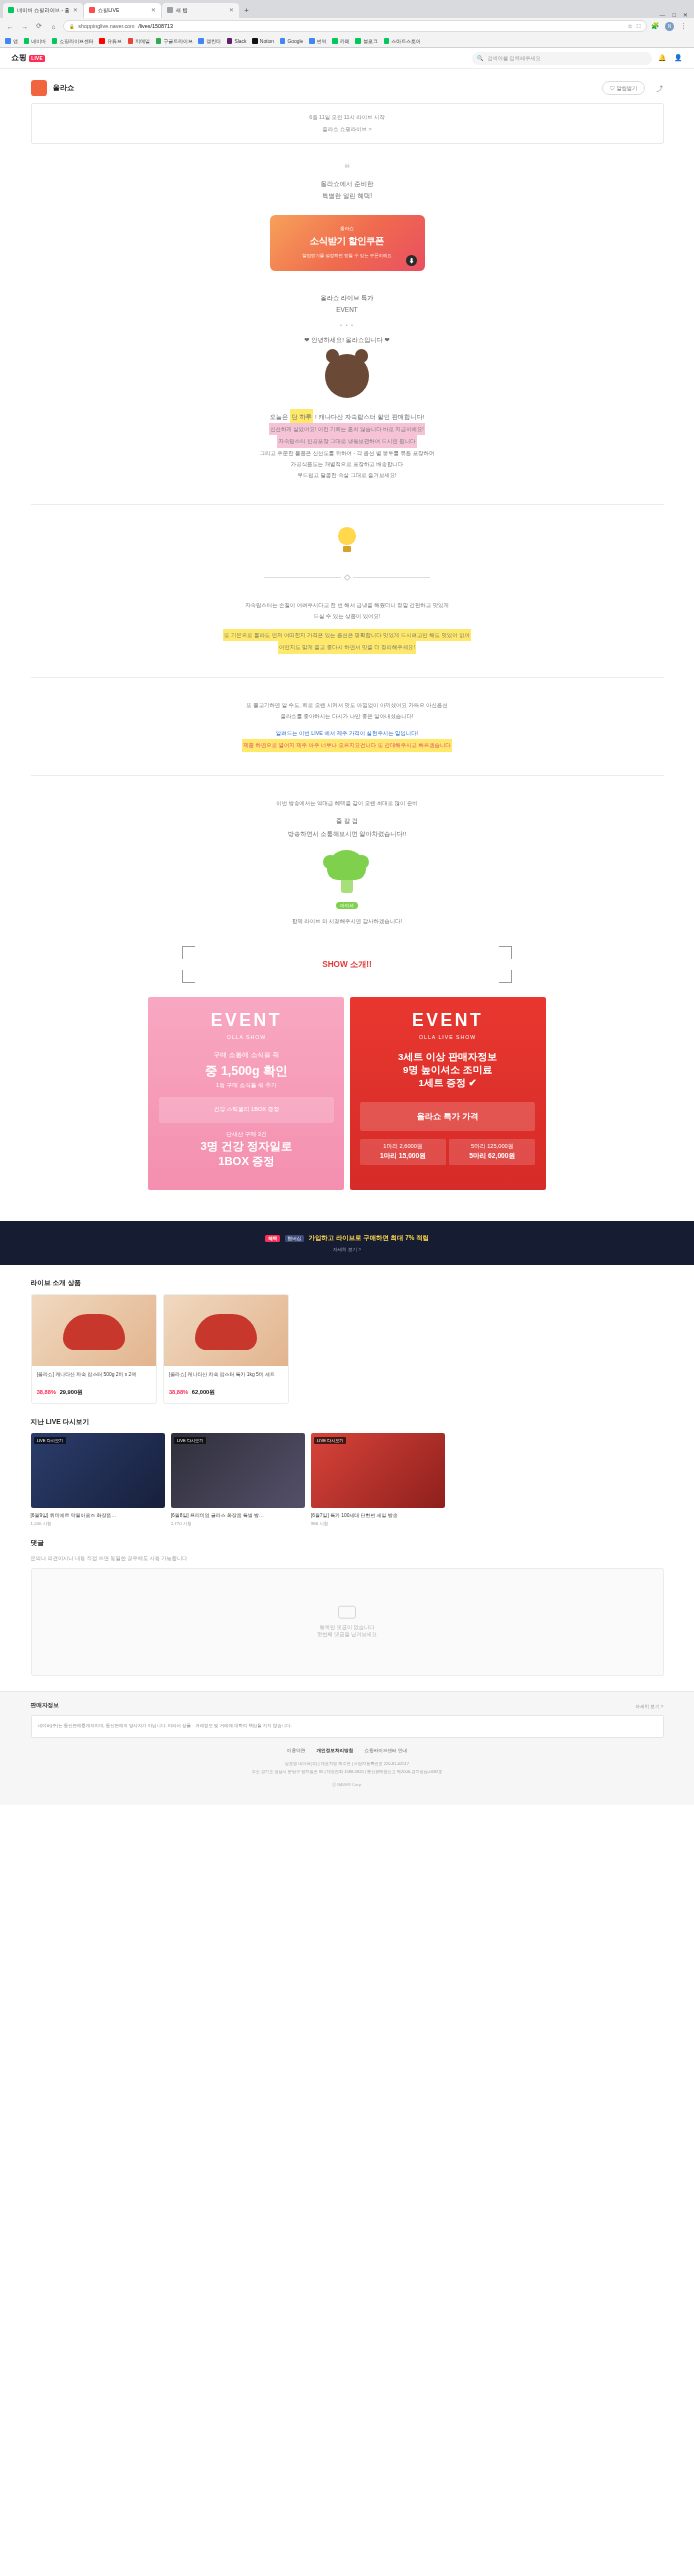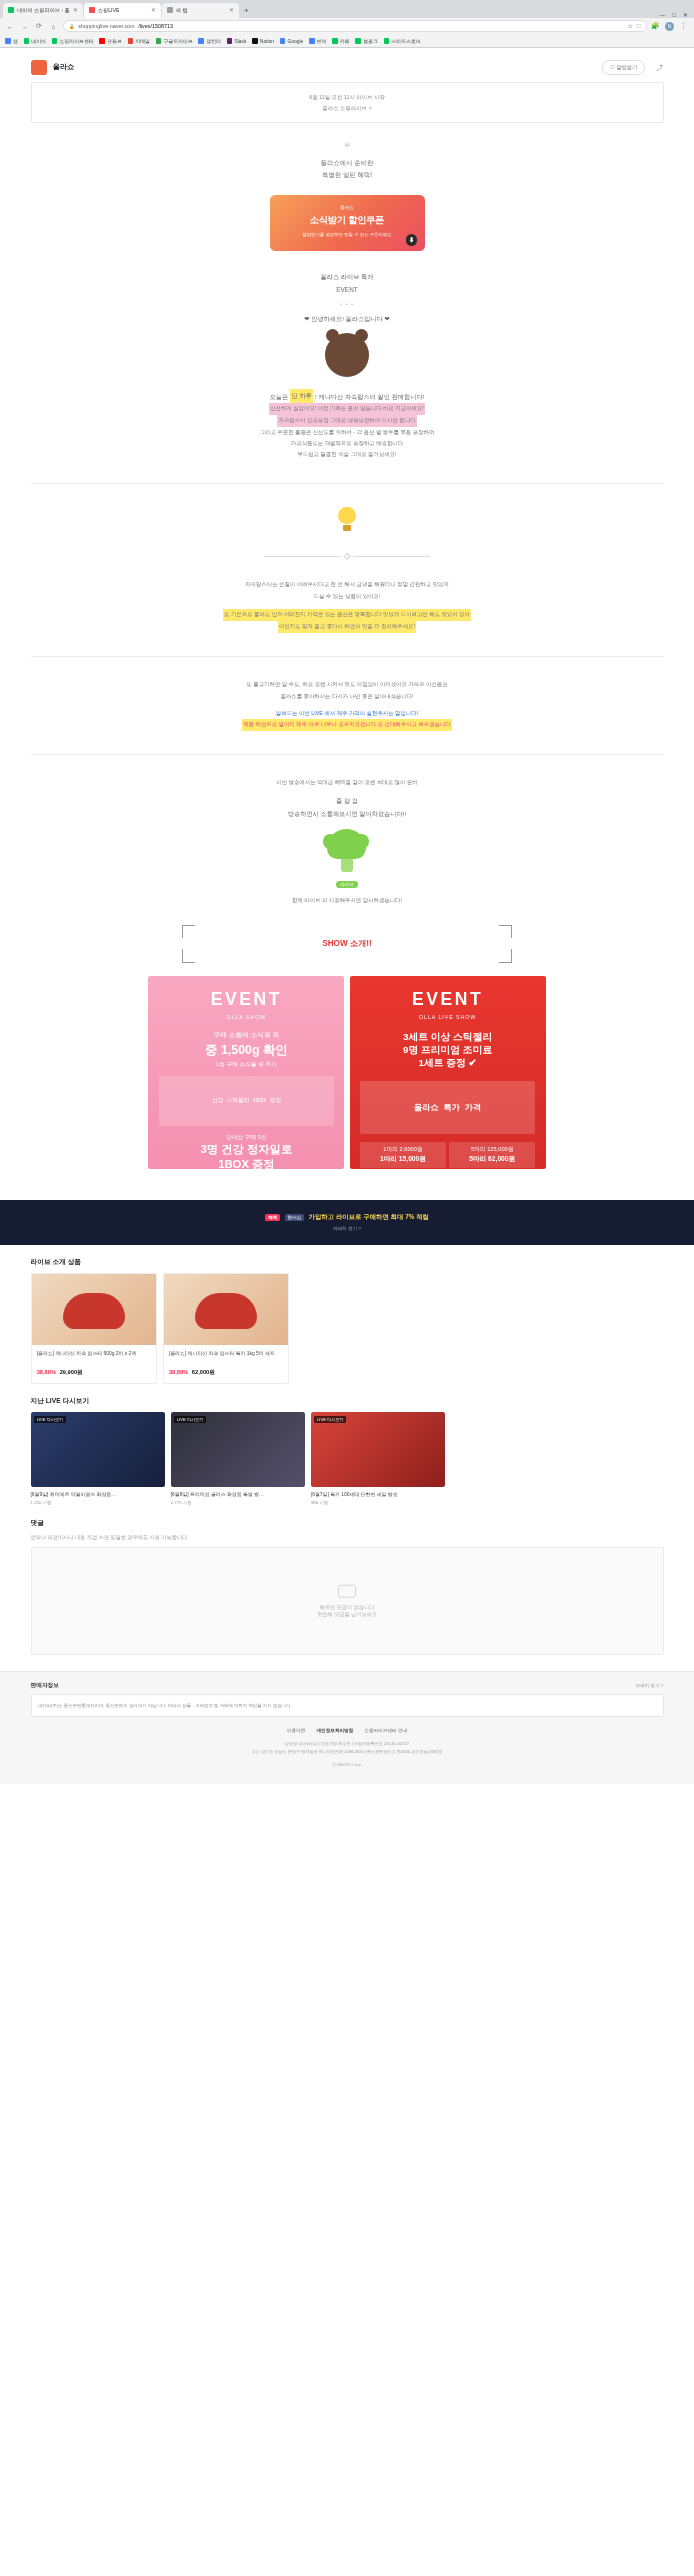--- a/index.html
+++ b/index.html
@@ -143,21 +143,21 @@
 
   .banners { display:flex; justify-content:center; gap:5.2px; margin:13.4px 0 0; }
   .banner { width:196px; height:193px; border-radius:2.1px; padding:13.4px 10.3px; color:#fff; text-align:center; }
   .banner.pink { background:linear-gradient(180deg,#f8a8c2 0%, #f48fb0 100%); }
   .banner.red { background:linear-gradient(180deg,#e8372f 0%, #d62b28 100%); }
   .banner .b-ev { font-size:17.5px; font-weight:bold; letter-spacing:2.6px; }
   .banner .b-sub { font-size:5.2px; letter-spacing:1px; margin:3.1px 0 11.3px; opacity:.95; }
   .banner .b-l1 { font-size:6.7px; margin:6.2px 0 2.1px; }
   .banner .b-l2 { font-size:12.4px; font-weight:bold; }
   .banner .b-l3 { font-size:5.7px; margin-top:2.1px; }
-  .banner .b-box { background:rgba(255,255,255,.18); border-radius:2.1px; padding:21px; margin-top:7.2px; font-size:5.7px;font-family:Liberation Mono, monospace; }
+  .banner .b-box { background:rgba(255,255,255,.18); border-radius:2.1px; padding:9px; margin-top:7.2px; font-size:5.7px; }
   .banner .b-big { font-size:11.3px; font-weight:bold; line-height:1.3; }
   .price-grid { display:flex; gap:3.1px; margin-top:8.2px; font-size:5.7px; }
   .price-grid > div { flex:1; background:rgba(255,255,255,.16); border-radius:1.5px; padding:3.6px 1px; }
   .price-grid b { display:block; font-size:6.7px; margin-top:1.5px; }
 
   
   .promo-strip { background:#161d33; color:#fff; padding:13.4px 0; text-align:center; margin-top:20.6px; }
   .promo-strip .ps-row { display:flex; align-items:center; justify-content:center; gap:4.1px; font-size:6.4px; }
   .promo-strip .ps-tag { background:#ff2d55; font-size:4.6px; font-weight:bold; padding:1px 3.1px; border-radius:1.5px; }
   .promo-strip .ps-tag2 { background:#3d4a77; font-size:4.6px; padding:1px 3.1px; border-radius:1.5px; }
@@ -306,20 +306,34 @@
       </span>
     <span class="bm">
         <i class="bmico" style="background:#03c75a"></i>
         <span>스마트스토어</span>
       </span>
   </div>
 </div>
 
 <div class="page">
 
+  <div class="site-header">
+    <div class="logo">
+      <span>쇼핑</span>
+      <span class="live-badge">LIVE</span>
+    </div>
+    <div class="hdr-search">
+      <span>🔍</span>
+      <span>검색어를 입력해주세요</span>
+    </div>
+    <div class="hdr-icons">
+      <span>🔔</span>
+      <span>👤</span>
+    </div>
+  </div>
 
 
   <div class="brand-row">
     <div class="brand-av"></div>
     <div class="brand-name">올라쇼</div>
     <button class="brand-follow">♡ 알림받기</button>
     <span class="brand-share">⤴</span>
   </div>
 
   <div class="content">
@@ -424,22 +438,22 @@
           <div class="b-l2">중 1,500g 확인</div>
           <div class="b-l3">1등 구매 소식을 줘 추가</div>
           <div class="b-box">건강 스틱젤리 1BOX 증정</div>
           <div class="b-l3" style="margin-top:8.2px">단새산 구매 3건</div>
           <div class="b-big">3명 건강 정자일로</div>
           <div class="b-big">1BOX 증정</div>
         </div>
         <div class="banner red">
           <div class="b-ev">EVENT</div>
           <div class="b-sub">OLLA LIVE SHOW</div>
-          <div class="b-l2" style="font-size:9.8px">3세트 이상 스틱젤리</div>
-          <div class="b-l2" style="font-size:9.8px">9명 프리미엄 조미료</div>
+          <div class="b-l2" style="font-size:9.8px">3세트 이상 판매자정보</div>
+          <div class="b-l2" style="font-size:9.8px">9명 높이셔소 조미료</div>
           <div class="b-l2" style="font-size:9.8px">1세트 증정 ✔</div>
           <div class="b-box" style="margin-top:11.3px;font-size:8.2px;font-weight:bold">올라쇼 특가 가격</div>
           <div class="price-grid">
             <div>
               <span>1마리 2,6000원</span>
               <b>1마리 15,000원</b>
             </div>
             <div>
               <span>5마리 125,000원</span>
               <b>5마리 62,000원</b>

